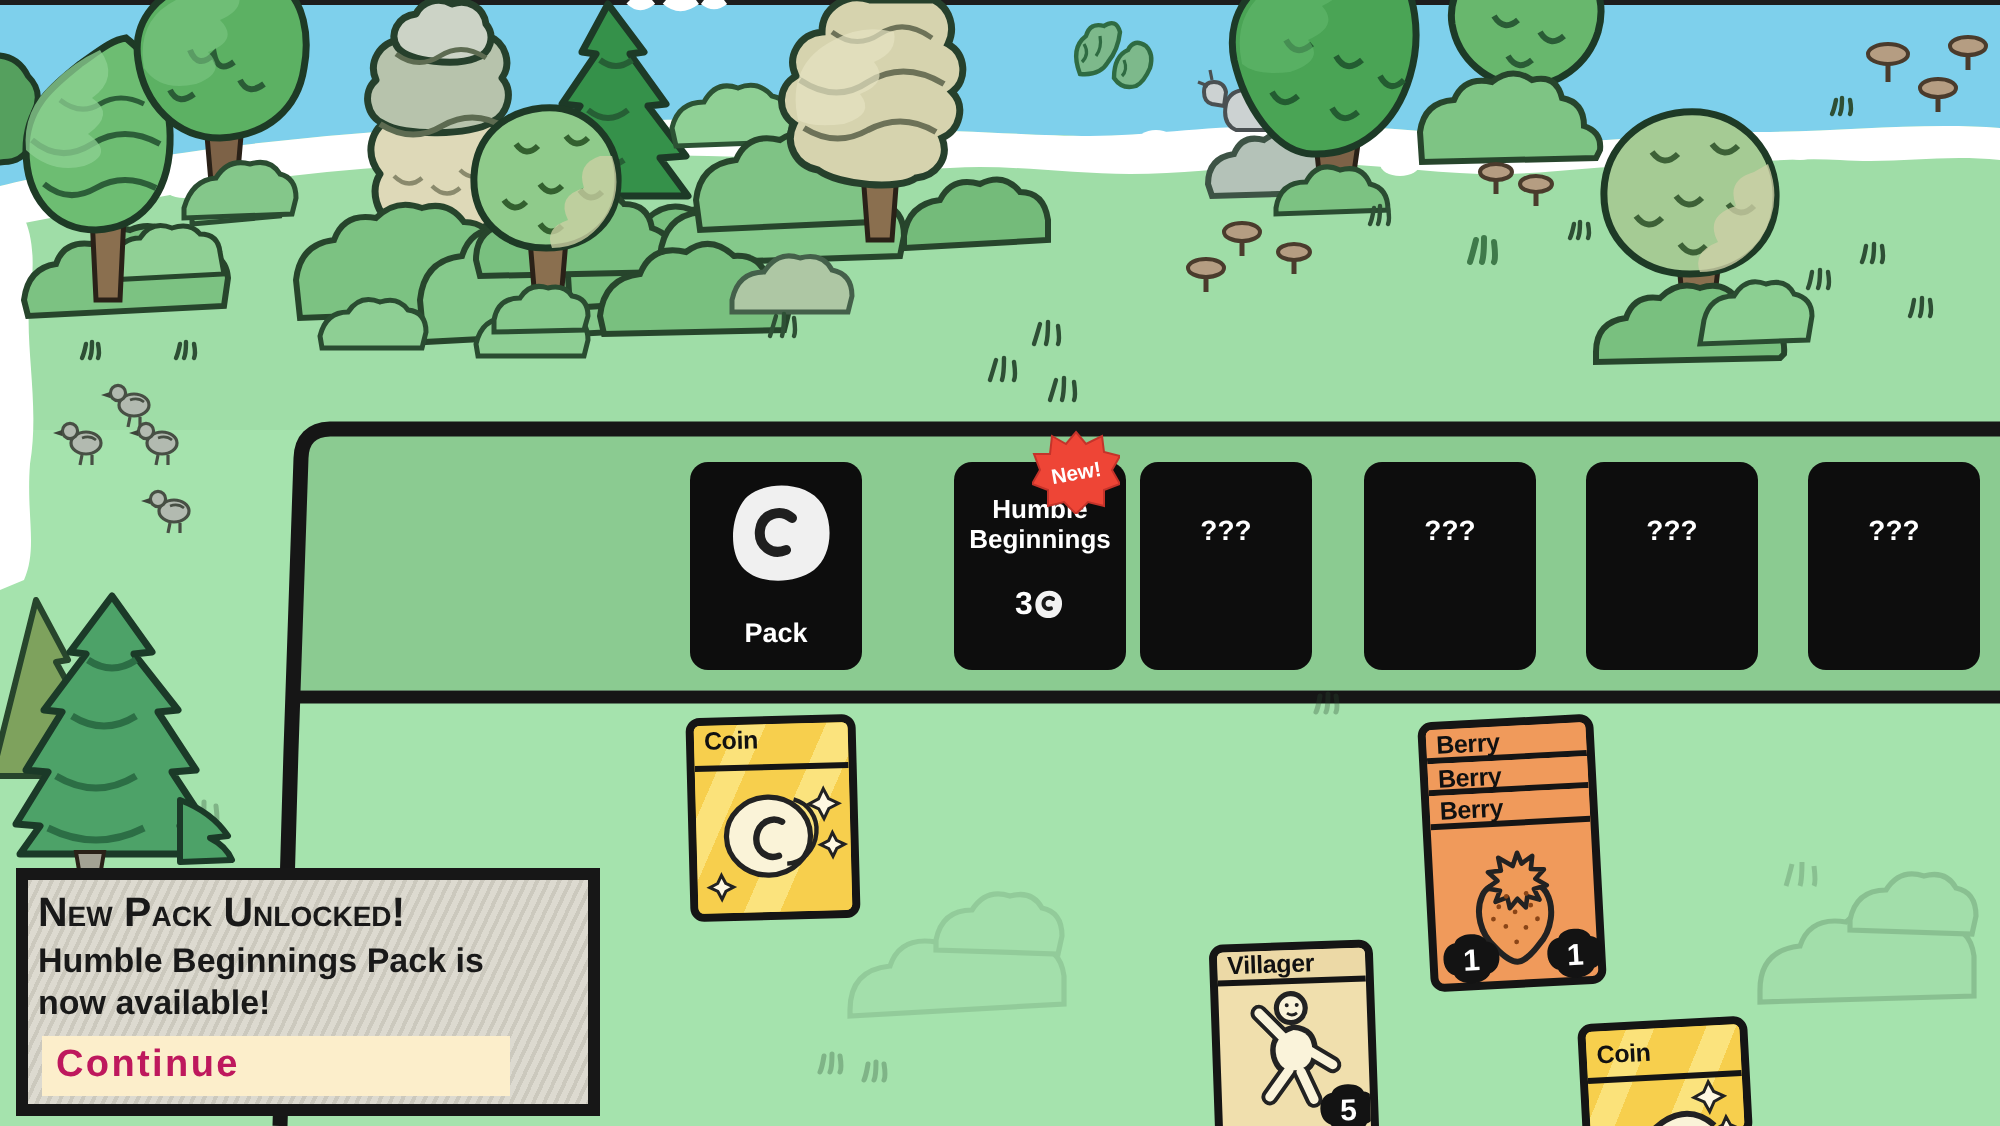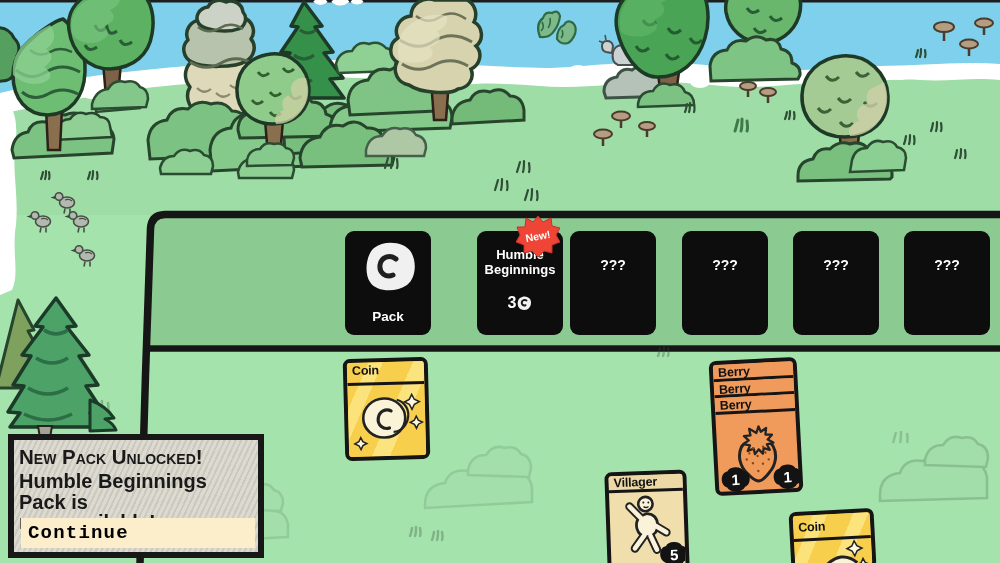--- a/index.html
+++ b/index.html
@@ -399,22 +399,22 @@
 
   <div class="fc-head" style="position:relative;background:transparent;height:26px;padding-top:5px;">Coin</div>
 
   <svg width="77" height="26" viewBox="0 0 77 26" style="position:relative;display:block">
     <path d="M30,26 C40,16 52,14 62,24" fill="#faf3d8" stroke="#222" stroke-width="3"></path>
     <path d="M60,2 l2.5,5 5,2.5 -5,2.5 -2.5,5 -2.5,-5 -5,-2.5 5,-2.5 Z" fill="#fff8e2" stroke="#222" stroke-width="1.5"></path>
     <path d="M68,20 l2,4 4,2 -4,2 -2,4 -2,-4 -4,-2 4,-2 Z" fill="#fff8e2" stroke="#222" stroke-width="1.5"></path>
   </svg>
 </div>
 
-<div style="position:absolute;left:8px;top:434px;width:256px;height:124px;background:#d8d5ca;border:6px solid #171717;box-sizing:border-box;padding-left:10px;">
+<div style="position:absolute;left:8px;top:434px;width:292px;height:124px;background:#d8d5ca;border:6px solid #171717;box-sizing:border-box;padding-left:10px;">
   <div style="position:absolute;inset:0;background:repeating-linear-gradient(115deg,rgba(120,118,105,0.13) 0 2px,rgba(255,255,255,0.12) 2px 5px);"></div>
 
   <div style="position:absolute;left:5px;top:5px;font-weight:bold;font-size:20.5px;color:#191919;font-variant:small-caps;">New Pack Unlocked!</div>
 
-  <div style="position:absolute;left:5px;top:31px;font-weight:bold;font-size:20px;line-height:20.5px;color:#191919;">Humble Beginnings Pack is<br>now available!</div>
-
-  <div style="position:absolute;left:7px;top:78px;width:234px;height:30px;background:#fceecb;font-weight:bold;font-size:19px;letter-spacing:1.2px;color:#000000;line-height:30px;padding-left:7px;box-sizing:border-box;font-family:Liberation Mono, monospace;">Continue</div>
+  <div style="position:absolute;left:5px;top:31px;font-weight:bold;font-size:17px;line-height:20.5px;color:#191919;">Humble Beginnings Pack is<br>now available!</div>
+
+  <div style="position:absolute;left:7px;top:78px;width:234px;height:30px;background:#fceecb;font-weight:bold;font-size:19px;letter-spacing:1.2px;color:#be185d;line-height:30px;padding-left:7px;box-sizing:border-box;">Continue</div>
 </div>
 </div>
 
 </body></html>

